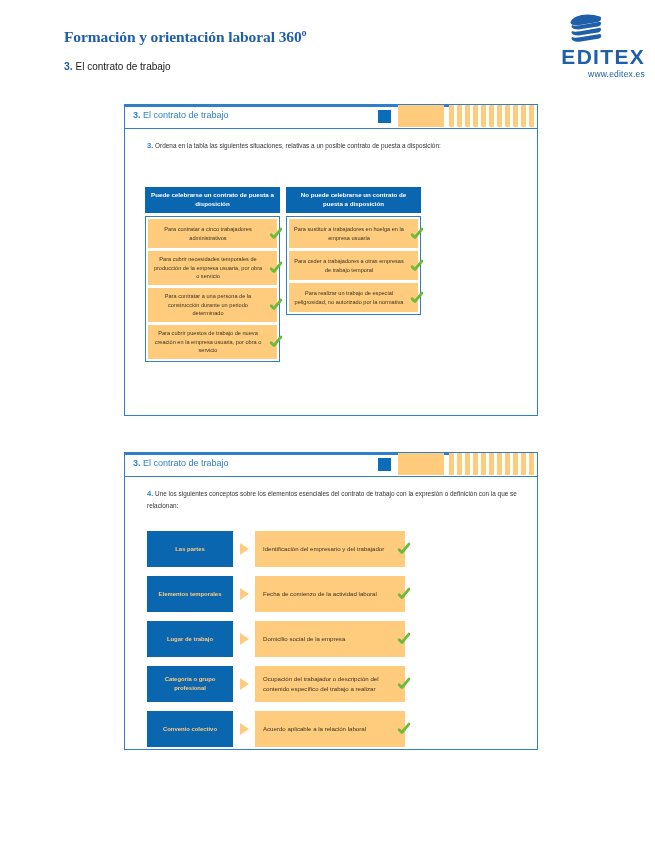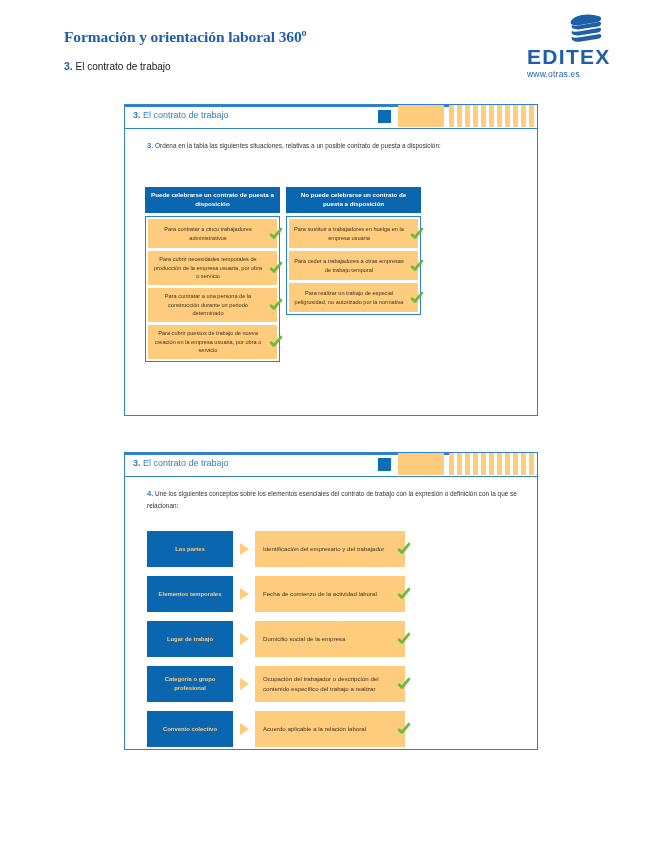--- a/index.html
+++ b/index.html
@@ -44,21 +44,21 @@
     font-weight: bold;
     font-size: 10.5px;
   }
 
   
   .logo-block {
     position: absolute;
     right: 10px;
     top: 12px;
     width: 118px;
-    text-align: left;
+    text-align: right;
   }
   .logo-mark {
     height: 32px;
     display: flex;
     justify-content: center;
     align-items: flex-end;
   }
   .logo-word {
     font-size: 21px;
     font-weight: bold;
@@ -292,21 +292,21 @@
   <div class="logo-block">
     <div class="logo-mark">
       <svg width="44" height="32" viewBox="0 0 44 32" aria-hidden="true">
         <path d="M30 3 C18 1 9 5 7 9 C5 13 11 14 16 13 L34 10 C37 9.6 38 6 36 4.6 Z" fill="#1f5fa9"></path>
         <path d="M8 13 C6 16 11 18 16 17.2 L34 14.5 C37 14 38 11 36 9.8 L16 13.2 C12 13.8 9.5 13.8 8 13 Z" fill="#1f5fa9"></path>
         <path d="M8 19 C6 22 11 24 16 23.2 L34 20.5 C37 20 38 17 36 15.8 L16 19.2 C12 19.8 9.5 19.8 8 19 Z" fill="#1f5fa9"></path>
         <path d="M8 25 C6 28 11 30.5 17 29.6 L34 26.8 C37.4 26.2 38.4 23 36 21.9 L16 25.3 C12 26 9.5 25.9 8 25 Z" fill="#1f5fa9"></path>
       </svg>
     </div>
     <div class="logo-word">EDITEX</div>
-    <div class="logo-url">www.otras.es</div>
+    <div class="logo-url">www.editex.es</div>
   </div>
 </div>
 
 <div class="card" id="card-1">
   <div class="card-head">
     <div class="card-head-rule"></div>
     <div class="card-head-title">
       <span class="num">3.</span><span> El contrato de trabajo</span>
     </div>
     <div class="card-head-square"></div>

